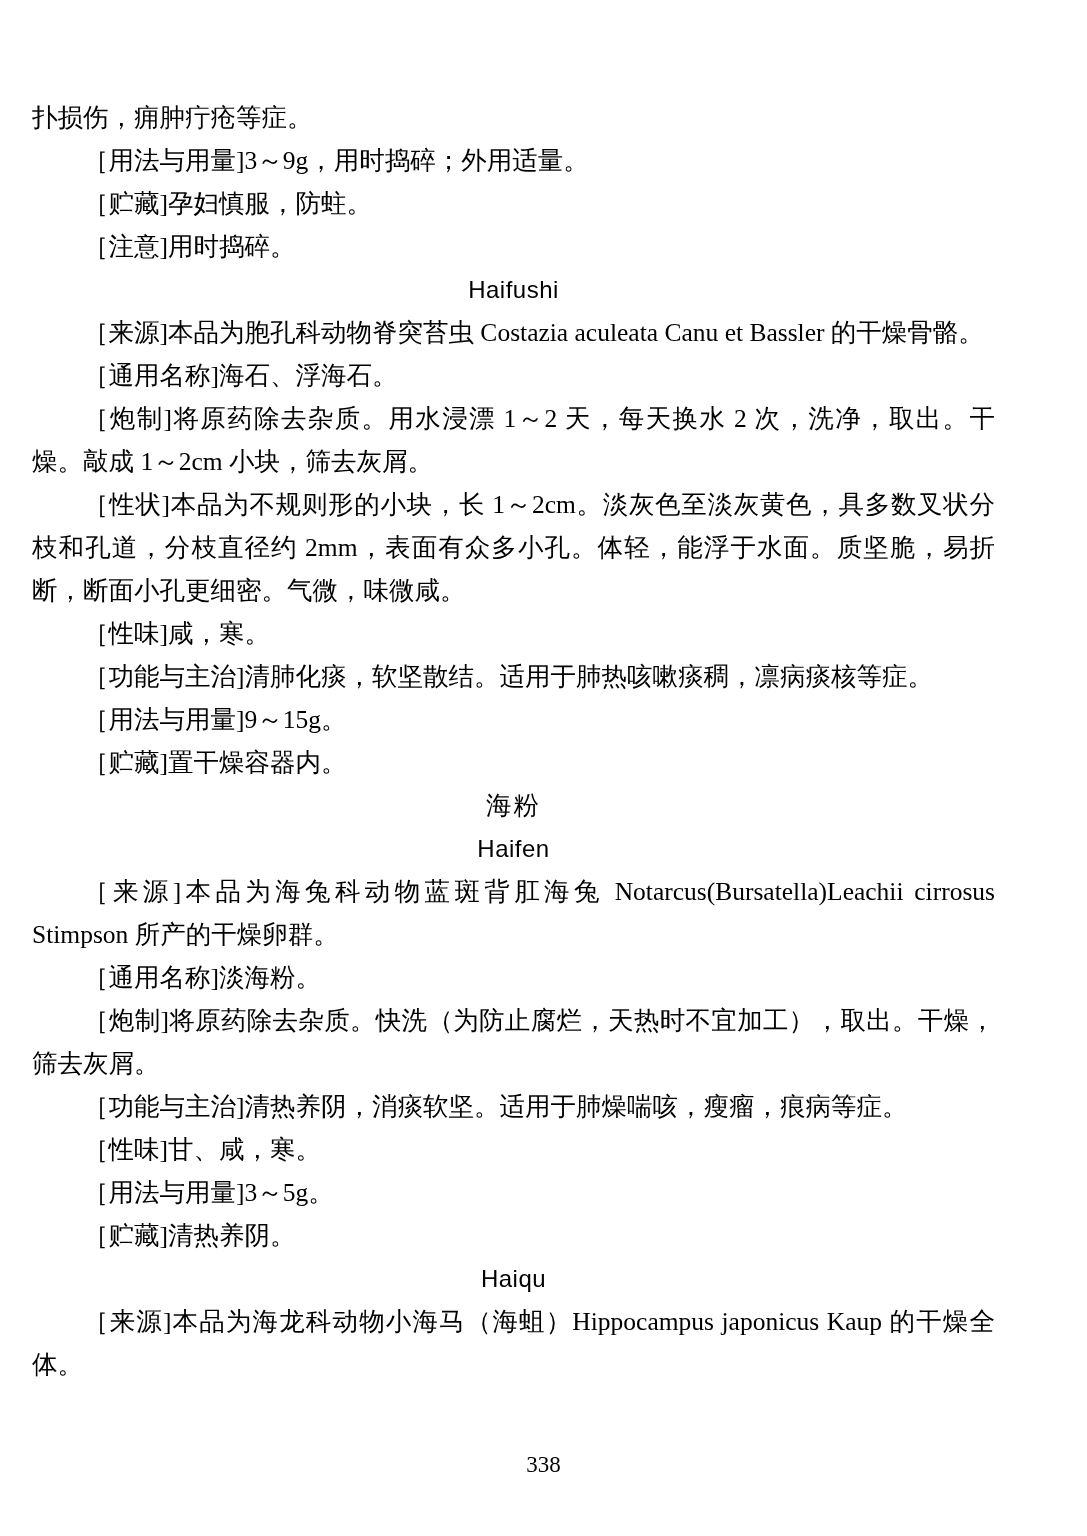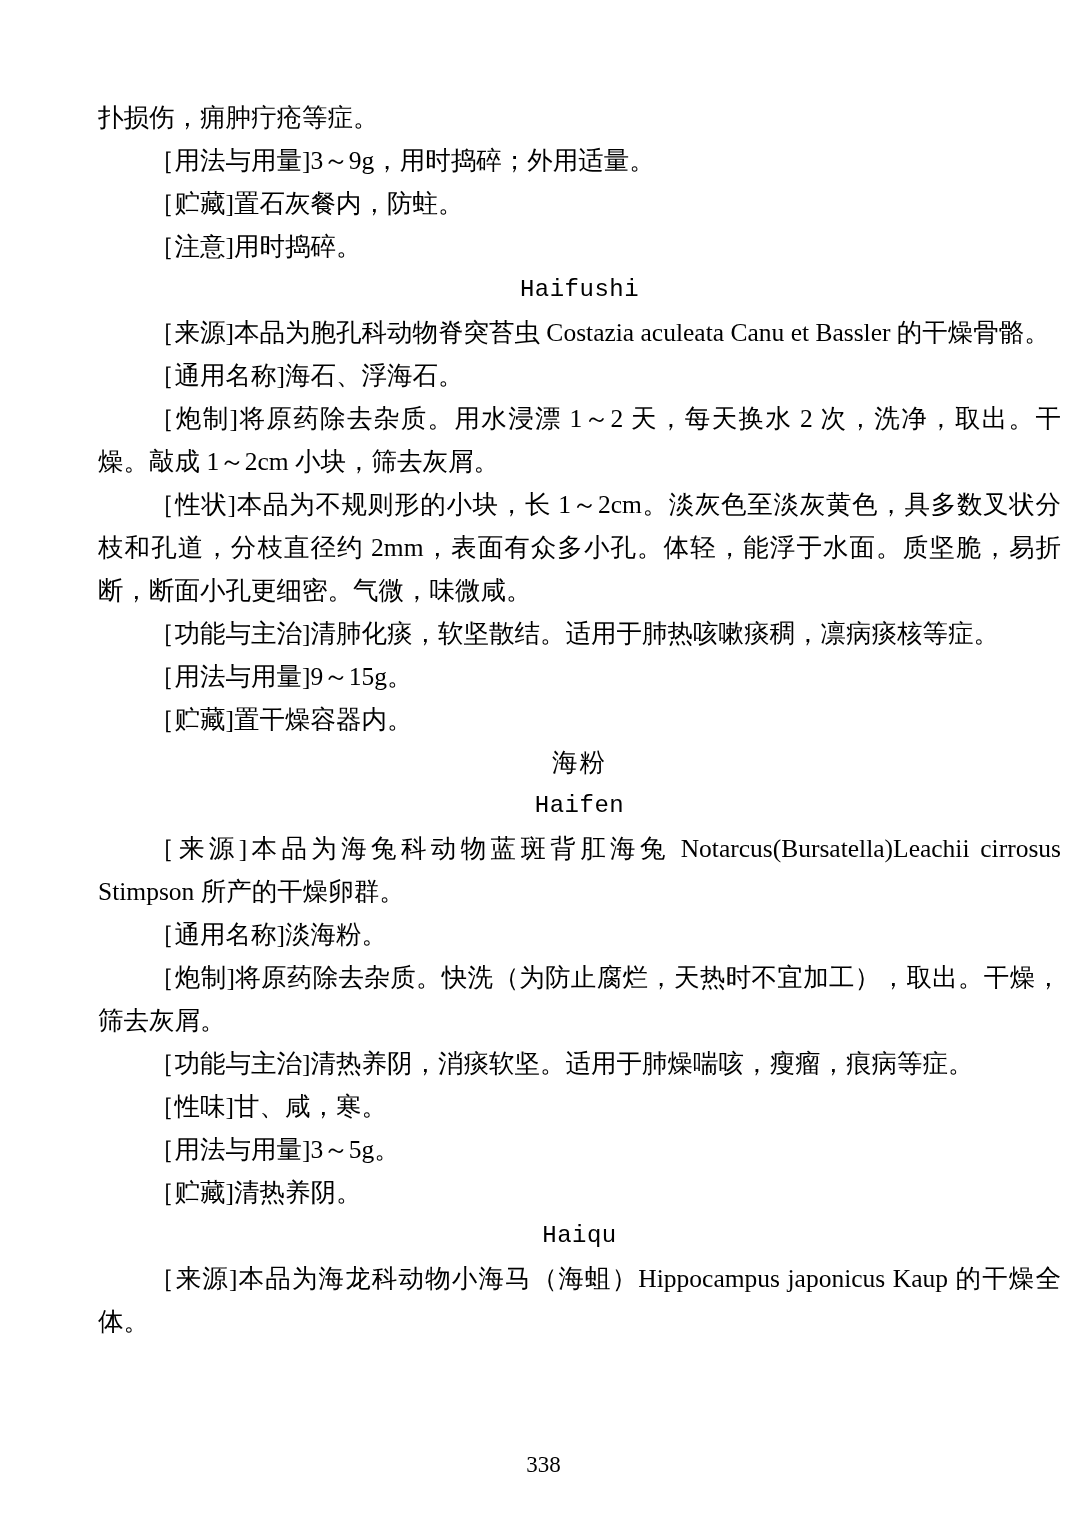--- a/index.html
+++ b/index.html
@@ -11,21 +11,21 @@
     font-family: "Liberation Serif", "DejaVu Serif", serif;
     color: #000000;
   }
   .page {
     width: 1087px;
     height: 1536px;
     margin: 0 auto;
     position: relative;
     background: #ffffff;
     box-sizing: border-box;
-    padding: 96px 62px 0 98px;
+    padding: 96px 62px 0 32px;
   }
   .content {
     width: 963px;
   }
   p.para {
     margin: 0 0 0 0;
     font-size: 25.5px;
     line-height: 43px;
     text-align: justify;
     text-justify: inter-ideograph;
@@ -40,50 +40,51 @@
     font-size: 25.5px;
     line-height: 43px;
     text-align: center;
     letter-spacing: 2px;
   }
   .heading-py {
     margin: 0;
     font-size: 24px;
     line-height: 43px;
     text-align: center;
-    font-family: Liberation Mono, monospace;
+    font-family: Liberation Sans, sans-serif;
     letter-spacing: 0.5px;
   }
   .pagenum {
     position: absolute;
     bottom: 58px;
     left: 0;
     width: 100%;
     text-align: center;
     font-size: 23px;
     font-family: "Liberation Serif", serif;
   }
 </style>
 </head>
 <body>
 
 <div class="page">
   <div class="content">
 
     <p class="para noindent">扑损伤，痈肿疔疮等症。</p>
     <p class="para">［用法与用量]3～9g，用时捣碎；外用适量。</p>
-    <p class="para">［贮藏]置石灰餐内，防蛀。</p>
+    <p class="para">［贮藏]孕妇慎服，防蛀。</p>
     <p class="para">［注意]用时捣碎。</p>
 
     <p class="heading-py">Haifushi</p>
 
     <p class="para">［来源]本品为胞孔科动物脊突苔虫 Costazia aculeata Canu et Bassler 的干燥骨骼。</p>
     <p class="para">［通用名称]海石、浮海石。</p>
     <p class="para">［炮制]将原药除去杂质。用水浸漂 1～2 天，每天换水 2 次，洗净，取出。干燥。敲成 1～2cm 小块，筛去灰屑。</p>
     <p class="para">［性状]本品为不规则形的小块，长 1～2cm。淡灰色至淡灰黄色，具多数叉状分枝和孔道，分枝直径约 2mm，表面有众多小孔。体轻，能浮于水面。质坚脆，易折断，断面小孔更细密。气微，味微咸。</p>
+    <p class="para">［性味]咸，寒。</p>
     <p class="para">［功能与主治]清肺化痰，软坚散结。适用于肺热咳嗽痰稠，凛病痰核等症。</p>
     <p class="para">［用法与用量]9～15g。</p>
     <p class="para">［贮藏]置干燥容器内。</p>
 
     <p class="heading-cn">海粉</p>
     <p class="heading-py">Haifen</p>
 
     <p class="para">［来源]本品为海兔科动物蓝斑背肛海兔 Notarcus(Bursatella)Leachii cirrosus Stimpson 所产的干燥卵群。</p>
     <p class="para">［通用名称]淡海粉。</p>
     <p class="para">［炮制]将原药除去杂质。快洗（为防止腐烂，天热时不宜加工），取出。干燥，筛去灰屑。</p>

